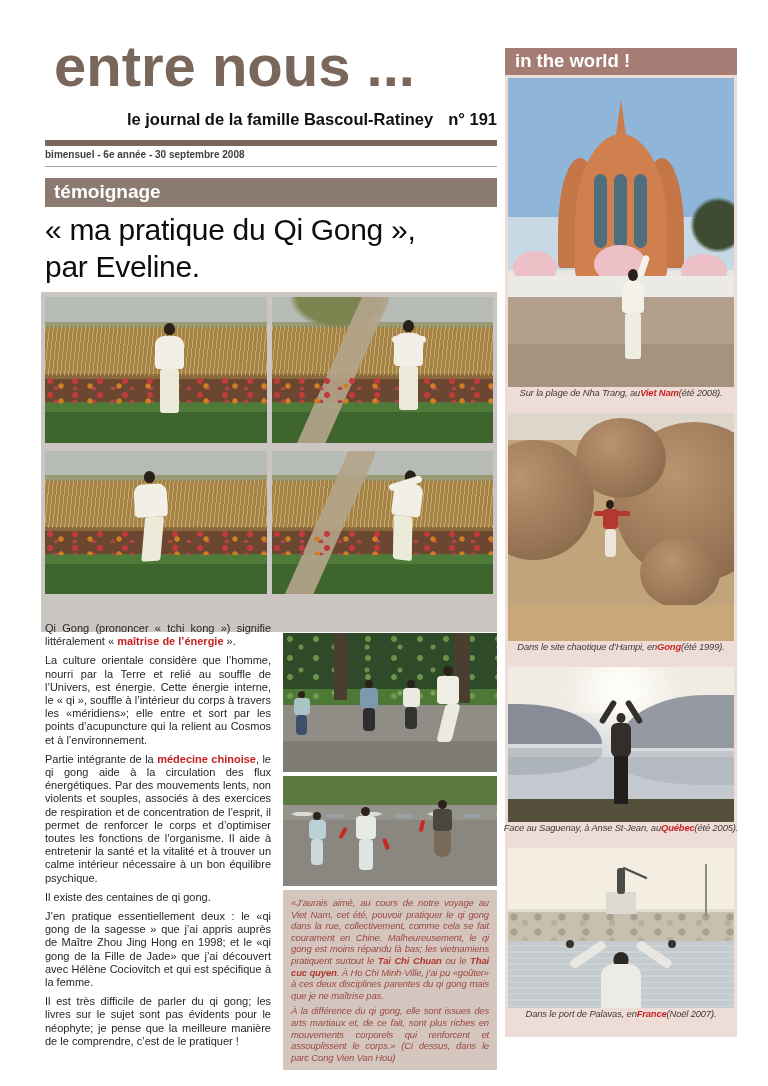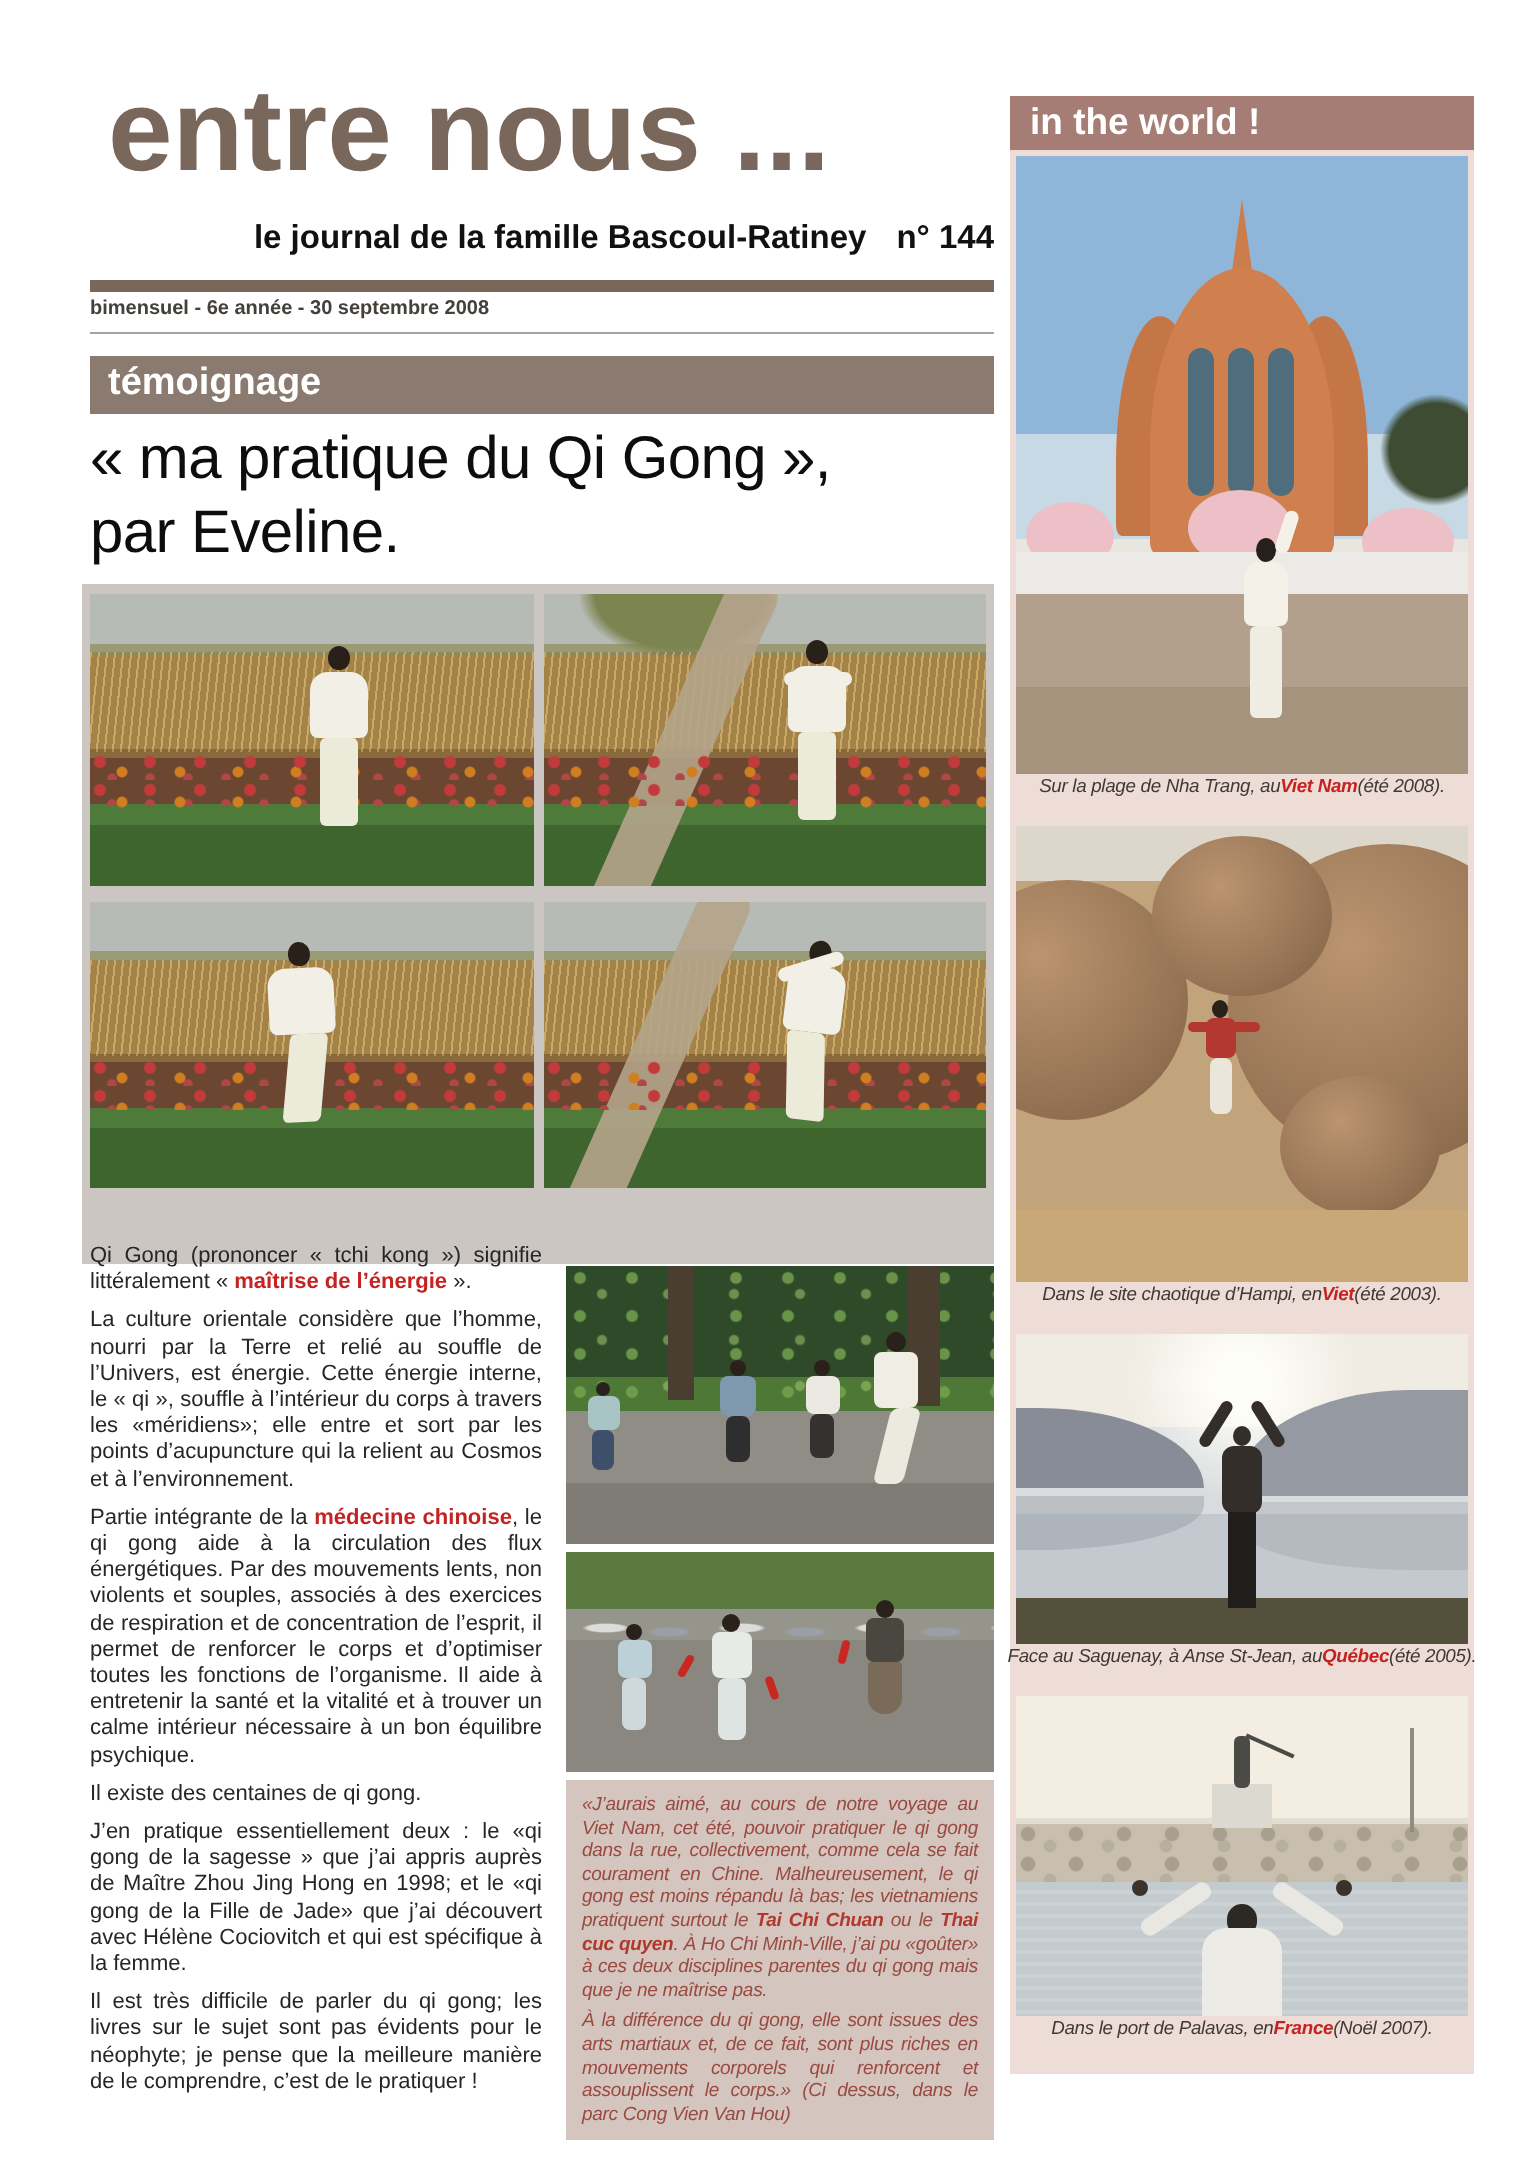--- a/index.html
+++ b/index.html
@@ -109,21 +109,21 @@
   .pal-statue{position:absolute;left:50%;top:9%;transform:translateX(-50%);width:46px;height:52px}
   .arm{position:absolute;border-radius:4px}
 </style>
 </head>
 <body>
 
 <div class="page">
 
   <div class="title">entre nous ...</div>
   <div class="subrow">
-    <span>le journal de la famille Bascoul-Ratiney</span><span class="issue">n° 144</span>
+    <span>le journal de la famille Bascoul-Ratiney</span><span class="issue">n° 191</span>
   </div>
   <div class="rule-thick"></div>
   <div class="dateline">bimensuel - 6e année - 30 septembre 2008</div>
   <div class="rule-thin"></div>
 
   <div class="banner">témoignage</div>
   <div class="headline">
     <div>« ma pratique du Qi Gong »,</div>
     <div>par Eveline.</div>
   </div>
@@ -275,22 +275,22 @@
       <div class="ground"></div>
       <div class="sfig" style="left:42%;top:38%">
         <div class="head" style="width:8px;height:9px"></div>
         <div style="position:absolute;top:11px;left:-9px;width:36px;height:5px;background:#b23830;border-radius:3px"></div>
         <div class="top" style="width:15px;height:20px;background:#b23830"></div>
         <div class="pants" style="width:11px;height:28px;background:#eae6da"></div>
       </div>
     </div>
     <div class="wcap">
         <span>Dans le site chaotique d’Hampi, en </span>
-        <span class="acc">Viet</span>
-        <span>  (été 2003).</span>
+        <span class="acc">Gong</span>
+        <span>  (été 1999).</span>
       </div>
 
     <div class="wphoto saguenay">
       <div class="sag-glow"></div>
       <div class="mtn" style="left:-10px;top:24%;width:46%;height:26%;border-radius:0 80% 0 0/0 100% 0 0"></div>
       <div class="mtn" style="right:-10px;top:18%;width:56%;height:34%;border-radius:70% 0 0 0/100% 0 0 0;background:#9499a2"></div>
       <div class="mtn" style="left:-10px;top:52%;width:46%;height:18%;opacity:.35;border-radius:0 0 80% 0"></div>
       <div class="mtn" style="right:-10px;top:54%;width:56%;height:22%;opacity:.3;border-radius:0 0 0 70%;background:#9499a2"></div>
       <div class="sag-grass"></div>
       <div style="position:absolute;left:50%;top:22%;transform:translateX(-50%);width:60px;height:110px">

